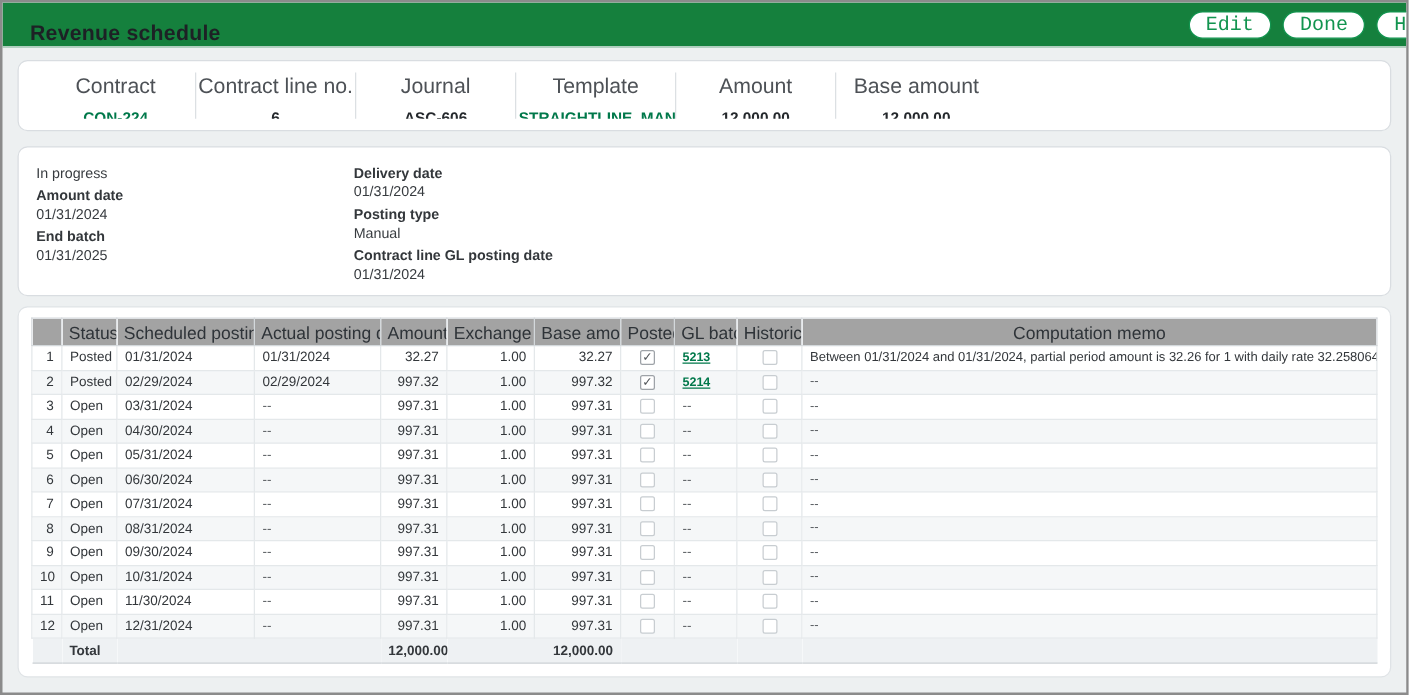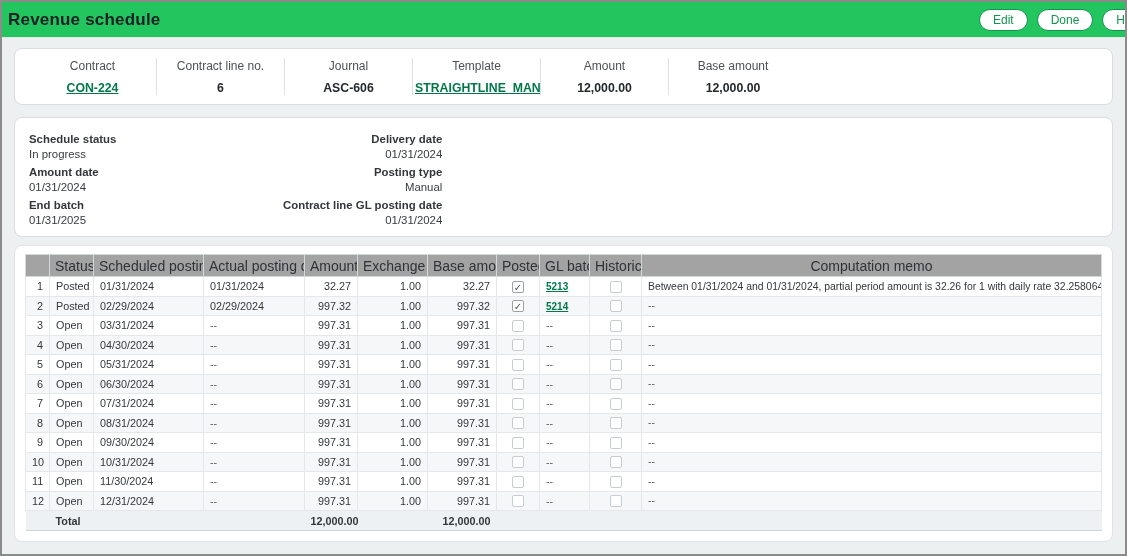--- a/index.html
+++ b/index.html
@@ -7,55 +7,55 @@
   body { font-family: "Liberation Sans", sans-serif; }
   .screen {
     width: 1127px; height: 556px;
     border: 2px solid #8b8b8b;
     background: #edf0f1;
     overflow: hidden;
     position: relative;
   }
   
   .topbar {
-    height: 36px; background: #22c55e;
+    height: 36px; background: #15803d;
     border-bottom: 1px solid #e4e7ea;
-    display: flex; align-items: center;
-    padding: 0 6px; position: relative;
+    display: flex; align-items: flex-end;
+    padding: 0 22px; position: relative;
   }
   .page-title { font-size: 17px; font-weight: bold; color: #1d2125; letter-spacing: .2px; }
   .btn-group { position: absolute; right: -14px; top: 7px; display: flex; gap: 9px; }
   .pill {
     height: 22px; padding: 0 13px;
     border: 1.5px solid #12944f; border-radius: 12px;
     background: #ffffff; color: #12944f;
-    font-family: Liberation Sans, sans-serif;
-    font-size: 12px; line-height: 19px; cursor: pointer; white-space: nowrap;
+    font-family: Liberation Mono, monospace;
+    font-size: 16px; line-height: 19px; cursor: pointer; white-space: nowrap;
   }
   
   .summary-card {
     margin: 10px 12px 0 12px; height: 57px;
     background: #fff; border: 1px solid #d9dde1; border-radius: 8px;
     display: flex; align-items: stretch; padding: 9px 0 9px 14px;
     overflow: hidden;
   }
   .sum-cell { width: 128px; text-align: center; border-right: 1px solid #dce0e3; padding-top: 1px; overflow: hidden; }
   .sum-cell.last { border-right: none; }
-  .sum-label { font-size: 12px; color: #4d5156; }
+  .sum-label { font-size: 17px; color: #4d5156; }
   .sum-value { font-size: 12.3px; font-weight: bold; color: #24282c; margin-top: 8px; white-space: nowrap; }
   a.green-link { color: #00784a; text-decoration: underline; font-weight: bold; cursor: pointer; }
   .sum-value.clip { text-align: left; padding-left: 2px; }
   
   .details-card {
     margin: 12px 12px 0 12px; height: 120px;
     background: #fff; border: 1px solid #d9dde1; border-radius: 8px;
     padding: 14px 14px; display: flex;
   }
   .details-col { width: 254px; }
-  .details-col.wide { width: auto; text-align: right; }
+  .details-col.wide { width: auto; }
   .field { margin-bottom: 3px; }
   .field-label { font-size: 11.4px; font-weight: bold; color: #33373b; line-height: 15px; }
   .field-value { font-size: 11.4px; color: #383c40; line-height: 15px; margin-bottom: 3px; }
   
   .table-card {
     margin: 8px 12px 0 12px;
     background: #fff; border: 1px solid #dfe3e6; border-radius: 8px;
     padding: 8px 10px 10px 10px;
   }
   table { width: 100%; border-collapse: collapse; table-layout: fixed; }
@@ -126,21 +126,20 @@
       </div>
       <div class="sum-cell last">
         <div class="sum-label">Base amount</div>
         <div class="sum-value">12,000.00</div>
       </div>
     </div>
 
   <div class="details-card">
     <div class="details-col" id="details-left">
         <div class="field">
-          <div class="field-label">Schedule status</div>
           <div class="field-value">In progress</div>
         </div>
         <div class="field">
           <div class="field-label">Amount date</div>
           <div class="field-value">01/31/2024</div>
         </div>
         <div class="field">
           <div class="field-label">End batch</div>
           <div class="field-value">01/31/2025</div>
         </div>

